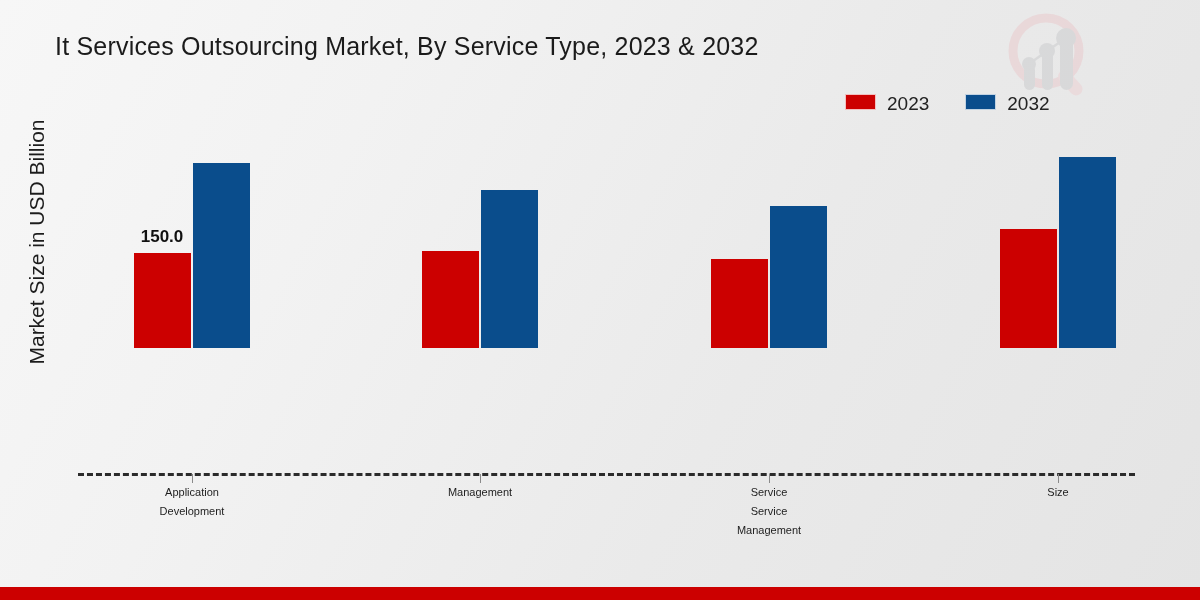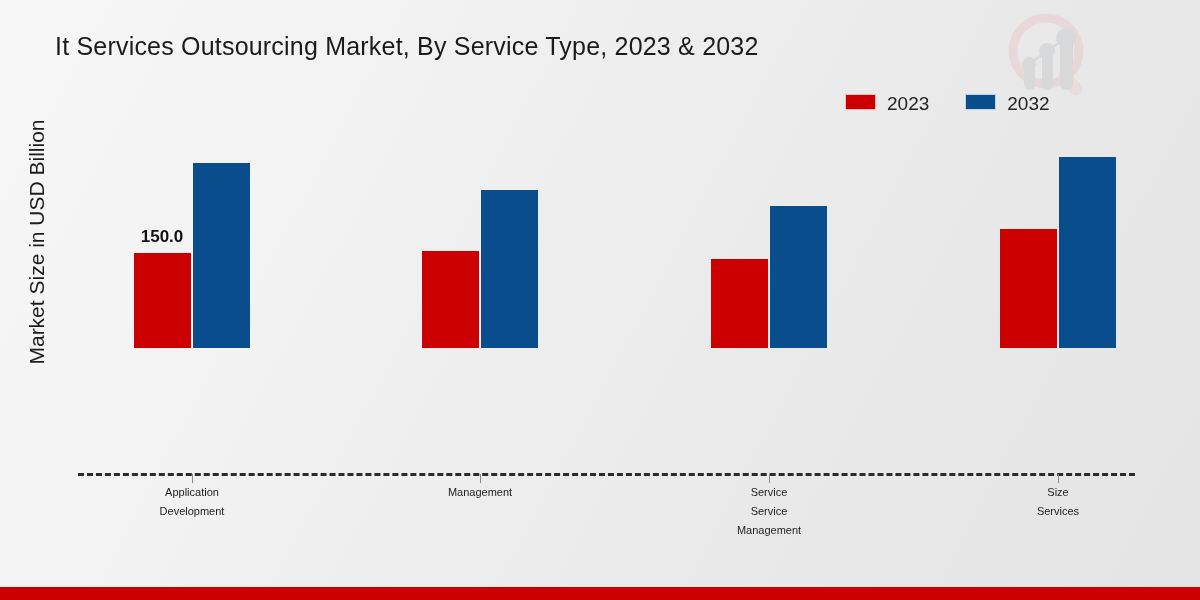--- a/index.html
+++ b/index.html
@@ -237,20 +237,19 @@
       <div>Management</div>
     </div>
 
     <div class="bar-group" style="left:1000px;">
       <div class="bar red" style="height:119px;"></div>
       <div class="bar blue" style="height:191px;"></div>
     </div>
     <div class="tick" style="left:1058px;"></div>
     <div class="cat-label" style="left:943px;">
       <div>Size</div>
-      <div>Services</div>
     </div>
 
   </div>
 
   <div class="bottom-strip"></div>
 
 </div>
 
 </body></html>

